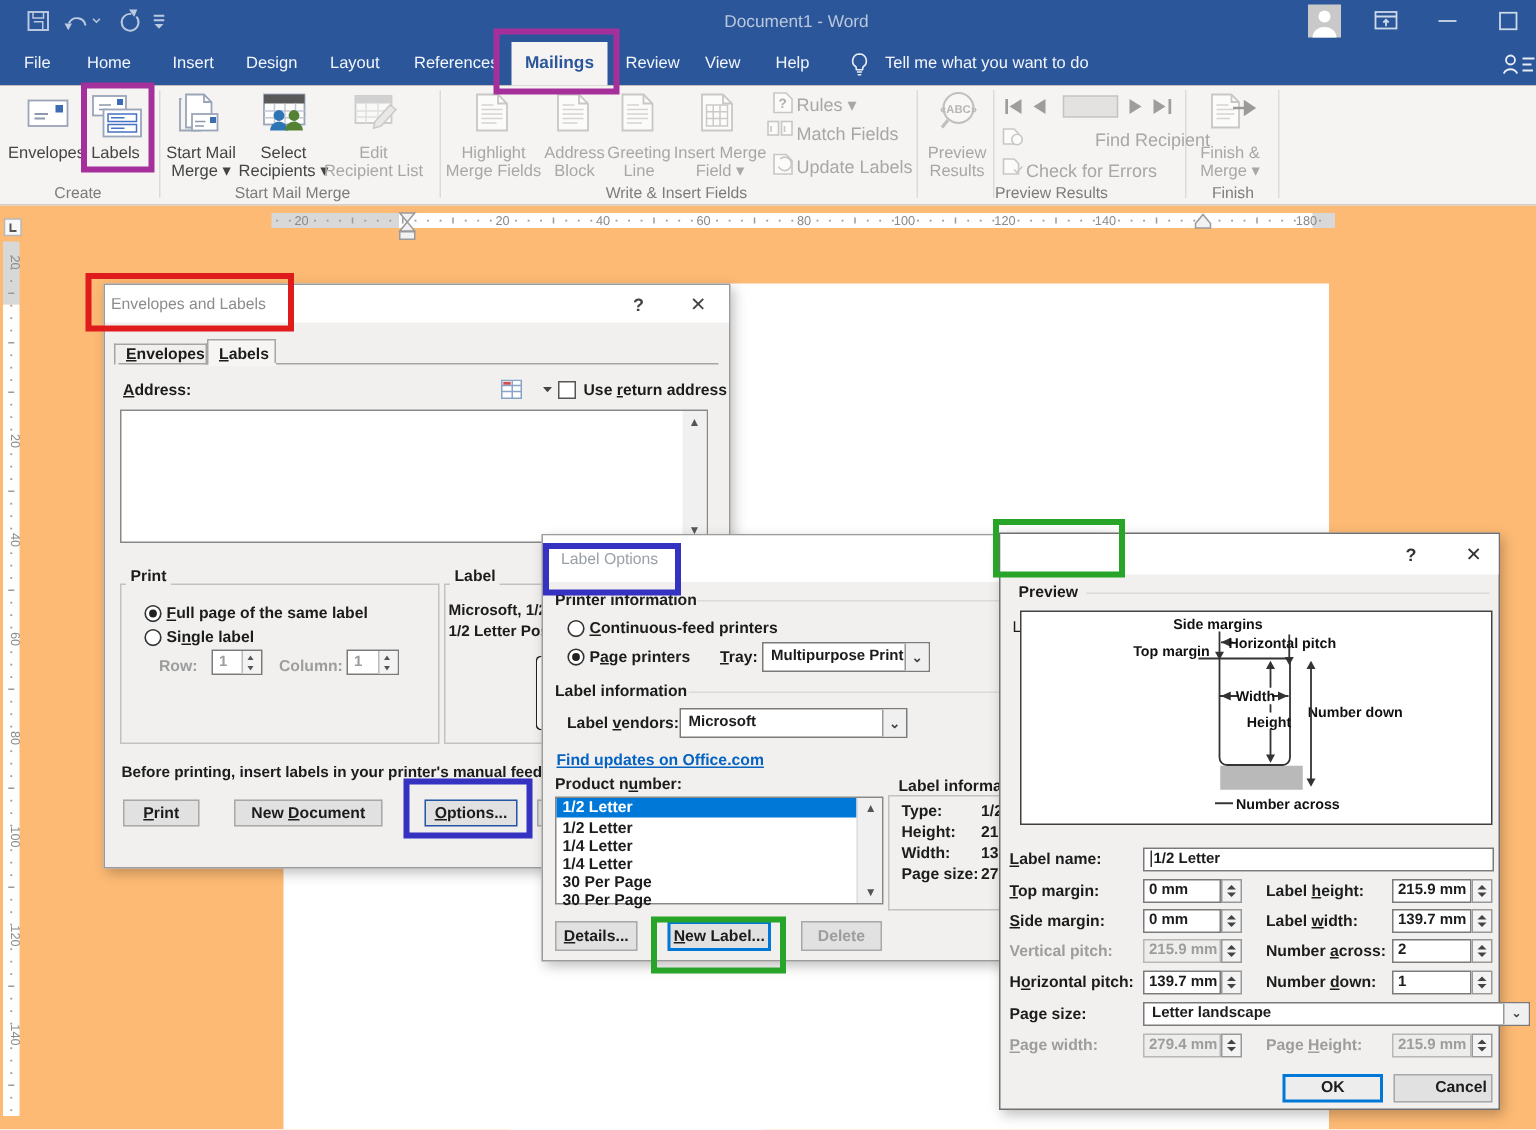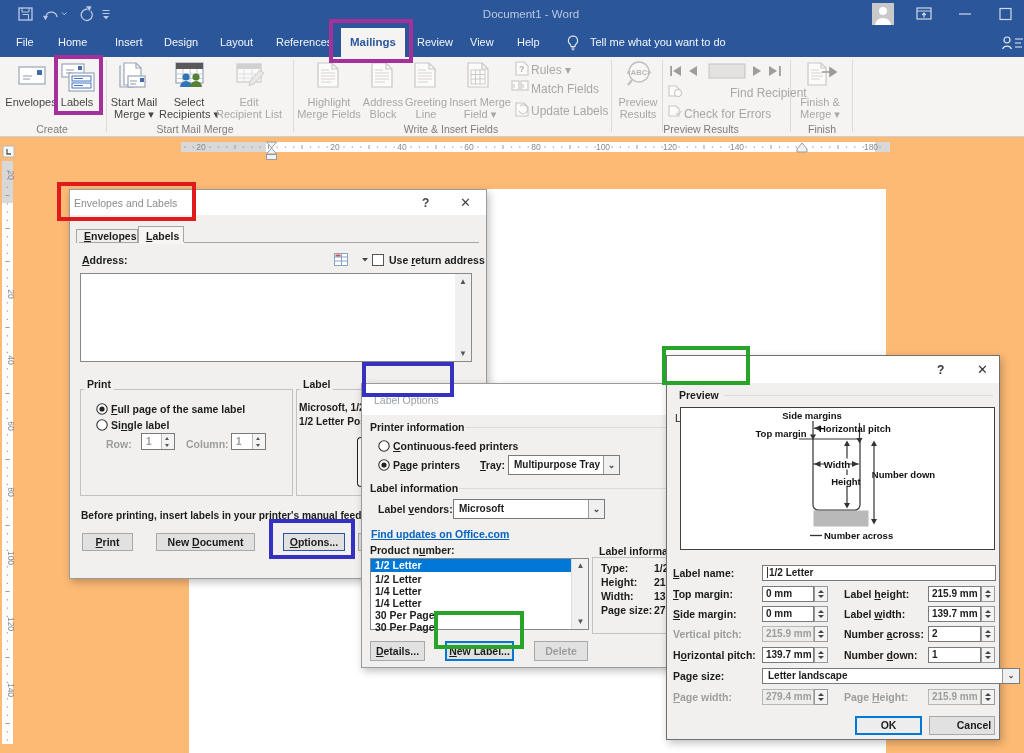--- a/index.html
+++ b/index.html
@@ -459,37 +459,37 @@
     <div class="dtext" style="left:229px; top:212px; font-size:10.2px;">Microsoft, 1/2 Le</div>
     <div class="dtext" style="left:229px; top:226px; font-size:10.2px;">1/2 Letter Postca</div>
     <div class="abs" style="left:287px; top:247px; width:12px; height:50px; border:1.5px solid #222; border-right:none; border-radius:4px 0 0 4px; background:#fff;"></div>
 
     <div class="dtext" style="left:11px; top:320px; font-size:10.2px;">Before printing, insert labels in your printer's manual feeder.</div>
     <div class="btn" style="left:12px; top:343px; width:51px; height:18px; line-height:16px;"><u>P</u>rint</div>
     <div class="btn" style="left:86px; top:343px; width:99px; height:18px; line-height:16px;">New <u>D</u>ocument</div>
     <div class="btn" style="left:213px; top:343px; width:62px; height:18px; line-height:16px; border-color:#2456a5;"><u>O</u>ptions...</div>
     <div class="btn" style="left:288px; top:343px; width:30px; height:18px;"></div>
   </div>
-  <div id="dlgLO" class="dlg" style="left:361px; top:383px; width:377px; height:285px;">
+  <div id="dlgLO" class="dlg" style="left:361px; top:356px; width:377px; height:285px;">
     <div class="dtitle" style="height:31px;"></div>
     <div class="dtext" style="left:12px; top:10px; color:#9aa0a6; font-weight:500;">Label Options</div>
     <div class="dtext" style="left:8px; top:37px;">Printer information</div>
     <div class="abs" style="left:103px; top:43px; width:212px; height:1px; background:#dcdad8;"></div>
     <svg class="abs" style="left:16px; top:56px;" width="12" height="12" viewBox="0 0 12 12">
       <circle cx="6" cy="6" r="5.2" fill="#fff" stroke="#333" stroke-width="1.1"></circle>
     </svg>
     <div class="dtext" style="left:31px; top:56px;"><u>C</u>ontinuous-feed printers</div>
     <svg class="abs" style="left:16px; top:75px;" width="12" height="12" viewBox="0 0 12 12">
       <circle cx="6" cy="6" r="5.2" fill="#fff" stroke="#333" stroke-width="1.1"></circle>
         <circle cx="6" cy="6" r="2.6" fill="#222"></circle>
     </svg>
     <div class="dtext" style="left:31px; top:75px;">P<u>a</u>ge printers</div>
     <div class="dtext" style="left:118px; top:75px;"><u>T</u>ray:</div>
     <div class="inp" style="left:146px; top:71px; width:112px; height:20px;">
-      <span style="position:absolute; left:5px; top:3px;">Multipurpose Tray</span>
+      <span style="position:absolute; left:5px; top:3px;">Multipurpose Print</span>
       <span class="abs" style="right:0;top:0;width:16px;height:18px;background:#f0f0f0;border-left:1px solid #999;color:#444;font-size:9px;text-align:center;line-height:18px;">⌄</span>
       </div>
     <div class="dtext" style="left:8px; top:98px;">Label information</div>
     <div class="abs" style="left:97px; top:104px; width:218px; height:1px; background:#dcdad8;"></div>
     <div class="dtext" style="left:16px; top:119px;">Label <u>v</u>endors:</div>
     <div class="inp" style="left:91px; top:115px; width:152px; height:20px;">
       <span style="position:absolute; left:5px; top:3px;">Microsoft</span>
       <span class="abs" style="right:0;top:0;width:16px;height:18px;background:#f0f0f0;border-left:1px solid #999;color:#444;font-size:9px;text-align:center;line-height:18px;">⌄</span>
       </div>
     <div class="dtext" style="left:9px; top:144px; color:#0563c1;"><u>Find updates on Office.com</u></div>

